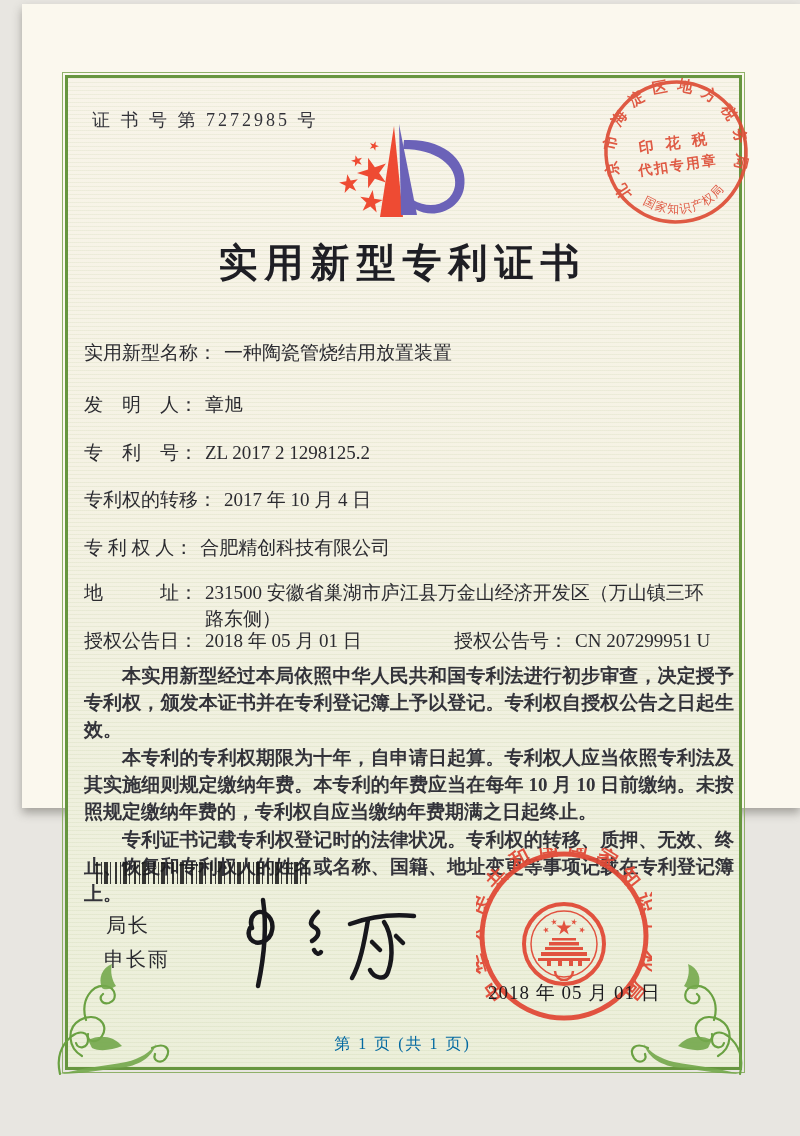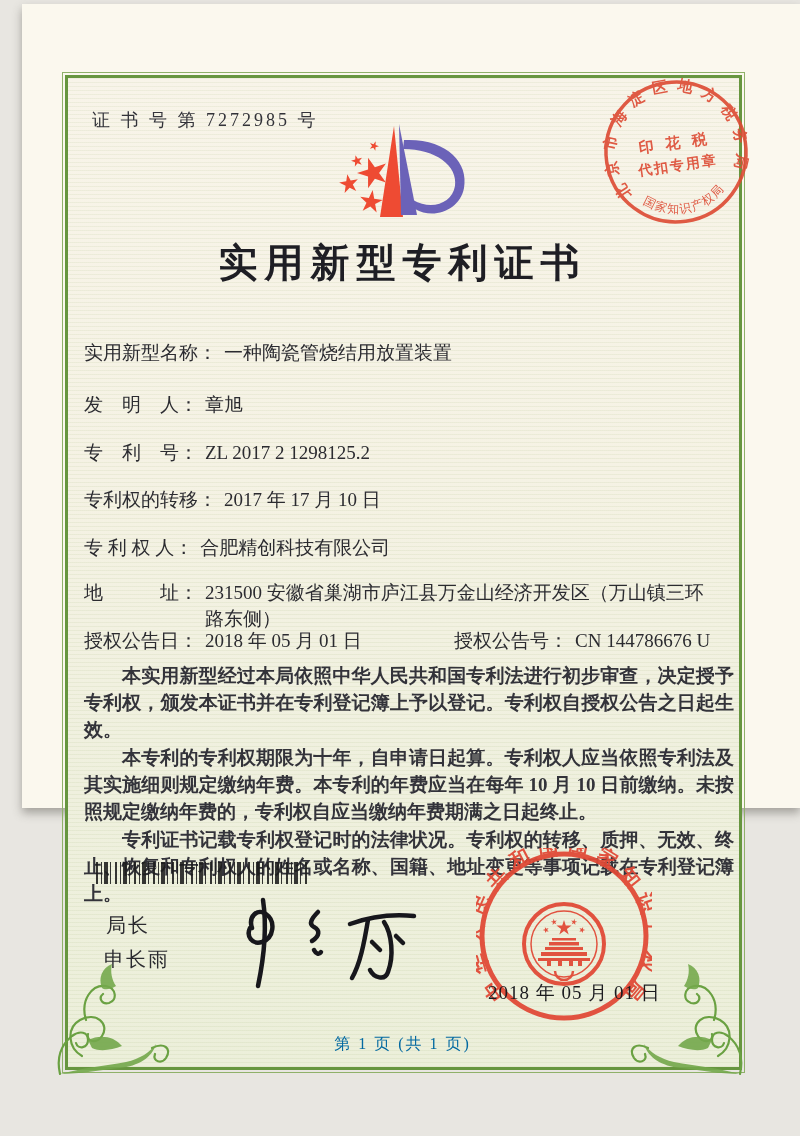--- a/index.html
+++ b/index.html
@@ -159,32 +159,32 @@
   <div class="row row-name">
     <span class="lab">实用新型名称：</span><span class="val">一种陶瓷管烧结用放置装置</span>
   </div>
   <div class="row row-inventor">
     <span class="lab">发　明　人：</span><span class="val">章旭</span>
   </div>
   <div class="row row-patno">
     <span class="lab">专　利　号：</span><span class="val">ZL 2017 2 1298125.2</span>
   </div>
   <div class="row row-filing">
-    <span class="lab">专利权的转移：</span><span class="val">2017 年 17 月 10 日</span>
+    <span class="lab">专利权的转移：</span><span class="val">2017 年 10 月 4 日</span>
   </div>
   <div class="row row-patentee">
     <span class="lab">专 利 权 人：</span><span class="val">合肥精创科技有限公司</span>
   </div>
   <div class="row row-address">
     <span class="lab">地　　　址：</span><span class="val">231500 安徽省巢湖市庐江县万金山经济开发区（万山镇三环路东侧）</span>
   </div>
   <div class="row row-grant">
     <span class="lab">授权公告日：</span><span class="val">2018 年 05 月 01 日</span>
     <span class="grant-no">
-      <span class="lab">授权公告号：</span><span class="val">CN 144786676 U</span>
+      <span class="lab">授权公告号：</span><span class="val">CN 207299951 U</span>
     </span>
   </div>
 
   <div class="paras">
     <p>本实用新型经过本局依照中华人民共和国专利法进行初步审查，决定授予专利权，颁发本证书并在专利登记簿上予以登记。专利权自授权公告之日起生效。</p>
     <p>本专利的专利权期限为十年，自申请日起算。专利权人应当依照专利法及其实施细则规定缴纳年费。本专利的年费应当在每年 10 月 10 日前缴纳。未按照规定缴纳年费的，专利权自应当缴纳年费期满之日起终止。</p>
     <p>专利证书记载专利权登记时的法律状况。专利权的转移、质押、无效、终止、恢复和专利权人的姓名或名称、国籍、地址变更等事项记载在专利登记簿上。</p>
   </div>
 
   <div class="barcode"></div>

